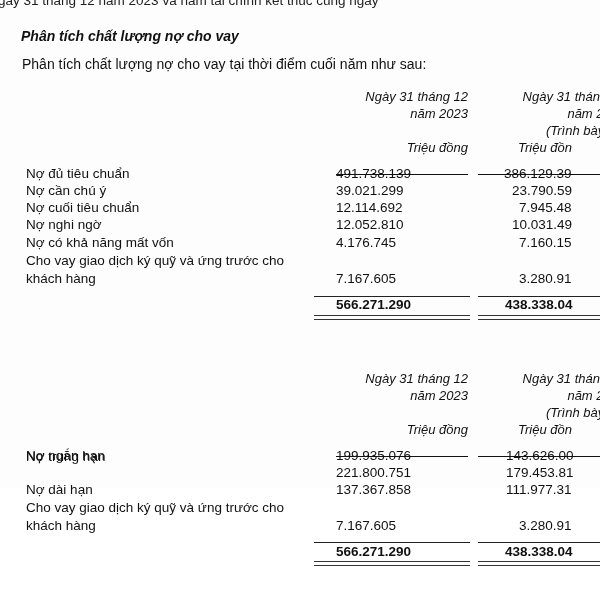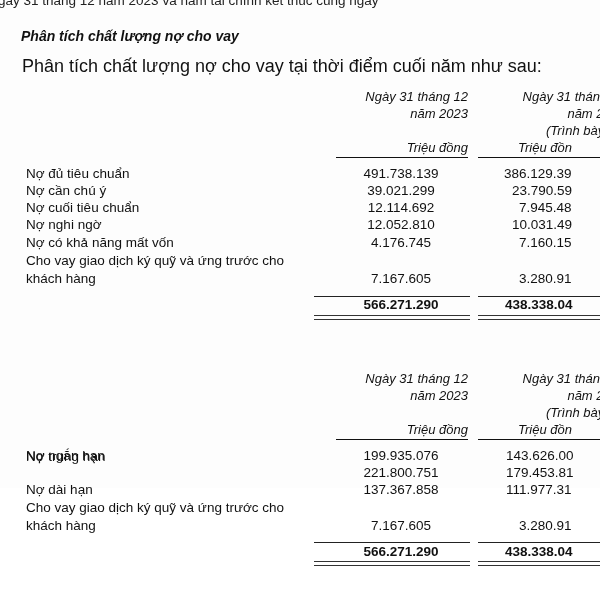--- a/index.html
+++ b/index.html
@@ -33,49 +33,49 @@
       left: 21px;
       font-size: 14px;
       font-weight: bold;
       font-style: italic;
       white-space: nowrap;
       margin-top: 6px;
     }
     .intro {
       position: absolute;
       left: 22px; top: 56px;
-      font-size: 18px;
+      font-size: 14px;
       white-space: nowrap;
     }
     .col-head {
       position: absolute;
       font-size: 13px;
       font-style: italic;
       text-align: right;
       line-height: 17px;
       white-space: nowrap;
     }
     .col-head .unit {
       display: block;
       border-bottom: 1.6px solid #111;
-      padding-bottom: 1px;
+      padding-bottom: 18px;
     }
     .col1 { left: 336px; width: 132px; }
     .col2 { left: 478px; width: 140px; }
     .row-label {
       position: absolute;
       left: 26px;
       font-size: 13.5px;
       white-space: nowrap;
       line-height: 17.5px;
     }
     .val {
       position: absolute;
       font-size: 13.5px;
-      text-align: center;
+      text-align: left;
       white-space: nowrap;
       line-height: 17.5px;
     }
     .v1 { left: 336px; width: 130px; }
     .v2 { left: 478px; width: 138px; }
     .total {
       font-weight: bold;
     }
     .rule {
       position: absolute;

